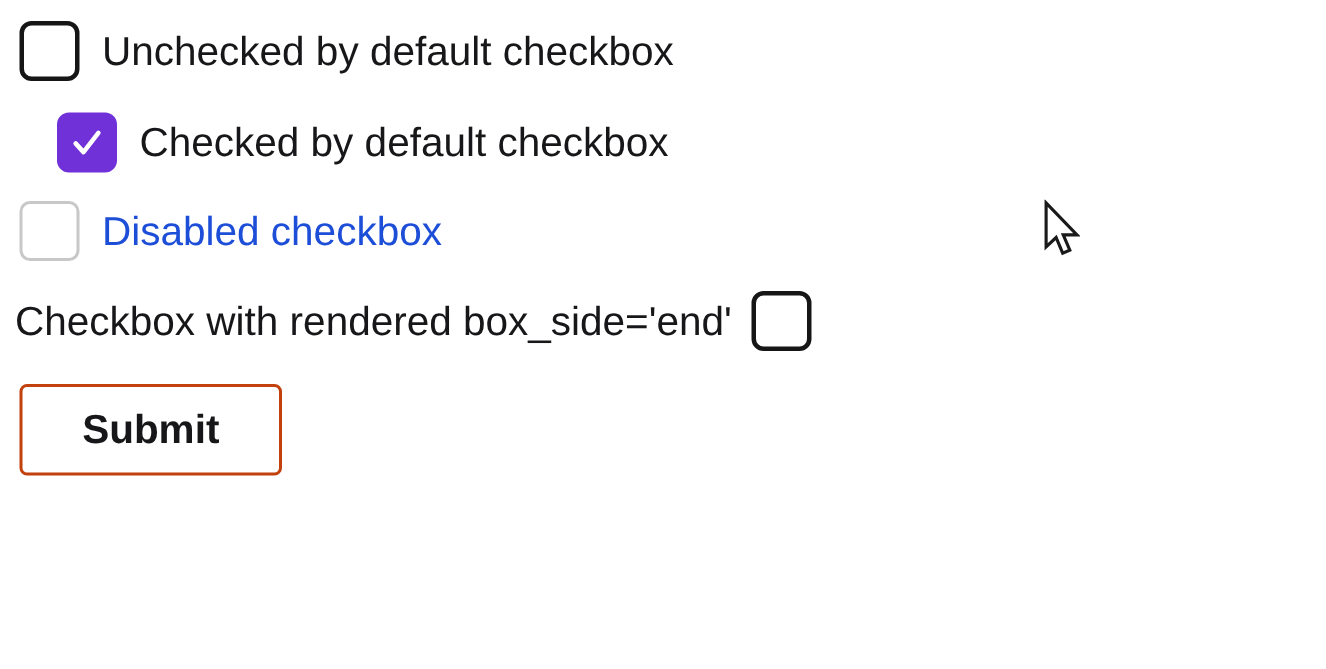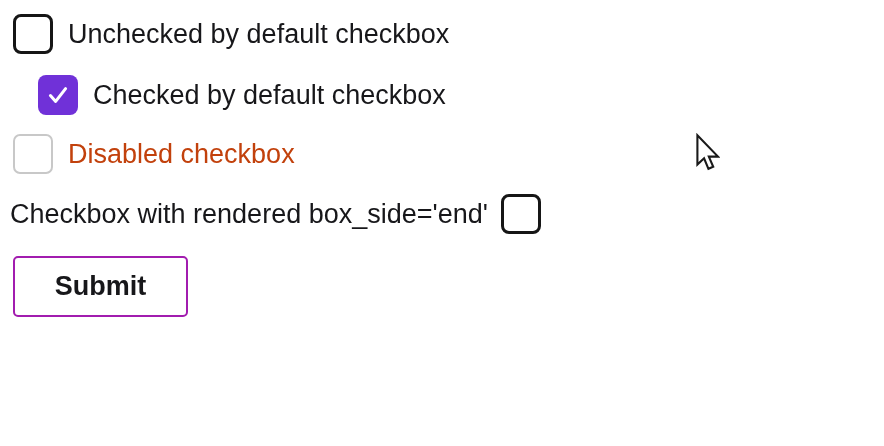--- a/index.html
+++ b/index.html
@@ -35,35 +35,35 @@
   }
   .box.unchecked { border: 3px solid #161616; }
   .box.checked   { border: none; background: var(--accent, #7031d8); }
   .box.disabled  { border: 2px solid #c8c8c8; border-radius: 7px; }
   .check-label {
     font-size: 27px;
     line-height: 40px;
     margin-left: 15px;
     white-space: nowrap;
   }
-  .check-label.disabled-text { color: #c2410c; }
+  .check-label.disabled-text { color: #1d4ed8; }
   .check-label.end-label { margin-left: 0; margin-right: 13px; }
   .row-1 { left: 13px; top: 14px; }
   .row-2 { left: 13px; top: 75px; padding-left: 25px; }
   .row-3 { left: 13px; top: 134px; }
   .row-4 { left: 10px; top: 194px; }
   .submit-btn {
     position: absolute;
     left: 13px;
     top: 256px;
     width: 175px;
     height: 61px;
     box-sizing: border-box;
     background: #ffffff;
-    border: 2px solid #a21caf;
+    border: 2px solid #c2410c;
     border-radius: 5px;
     font-family: "Liberation Sans", sans-serif;
     font-size: 27px;
     font-weight: 700;
     color: #17171a;
     display: flex;
     align-items: center;
     justify-content: center;
     cursor: pointer;
   }

